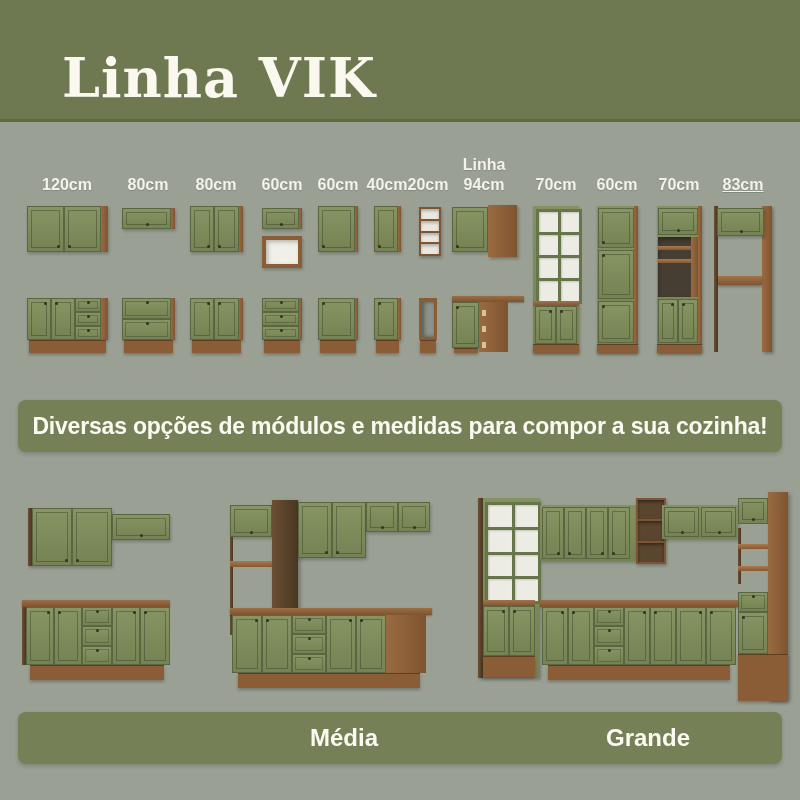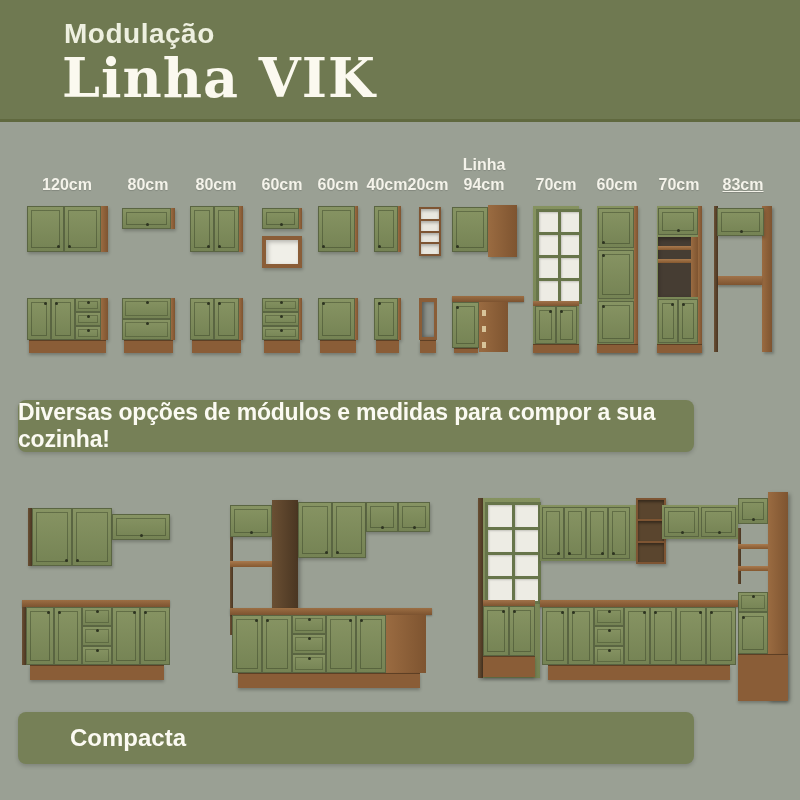--- a/index.html
+++ b/index.html
@@ -45,34 +45,33 @@
   .cell{background:#e9e7df;box-shadow:inset 0 2px 3px rgba(0,0,0,.25);}
   .cellD{background:#5a452e;box-shadow:inset 0 2px 3px rgba(0,0,0,.4);}
   .niche{position:absolute;background:#f0efe8;border:4px solid #8a5d37;
          box-sizing:border-box;box-shadow:inset 2px 2px 4px rgba(0,0,0,.25),1px 2px 3px rgba(0,0,0,.22);}
   .openslot{position:absolute;background:#8d928b;border:3px solid #8a5d37;border-top-width:4px;
          box-sizing:border-box;box-shadow:inset 2px 0 4px rgba(0,0,0,.4);}
   .interior{position:absolute;background:#463d33;box-shadow:inset 0 2px 4px rgba(0,0,0,.4);}
   .shelf{position:absolute;background:linear-gradient(180deg,#a97a4e,#85582f);}
 
   
-  .pill{position:absolute;left:18px;width:676px;height:52px;background:#76805
+  .pill{position:absolute;left:18px;width:764px;height:52px;background:#76805
 7;background:#768057;border-radius:8px;box-shadow:0 2px 4px rgba(0,0,0,.18);}
   .pill-banner{display:flex;align-items:center;justify-content:center;}
   .pill-banner span{color:#fbfaf2;font-size:23px;font-weight:700;letter-spacing:-.2px;}
   .klabel{position:absolute;top:0;height:52px;line-height:52px;width:140px;text-align:center;
           color:#fbfaf2;font-size:24px;font-weight:700;}
 </style>
 </head>
 <body>
 
 <div class="canvas">
 
   <div class="hdr">
-    <div class="kicker">Modulação</div>
     <div class="title">Linha VIK</div>
   </div>
 
   <div class="mlabel" style="left:22px;top:176px;">120cm</div>
   <div class="mlabel" style="left:103px;top:176px;">80cm</div>
   <div class="mlabel" style="left:171px;top:176px;">80cm</div>
   <div class="mlabel" style="left:237px;top:176px;">60cm</div>
   <div class="mlabel" style="left:293px;top:176px;">60cm</div>
   <div class="mlabel" style="left:342px;top:176px;">40cm</div>
   <div class="mlabel" style="left:383px;top:176px;">20cm</div>
@@ -336,16 +335,17 @@
       <div class="drawer htc" style="left:54px;top:46px;width:30px;height:19px;"></div>
       <div class="door htr" style="left:84px;top:7px;width:26px;height:58px;"></div>
       <div class="door htl" style="left:110px;top:7px;width:26px;height:58px;"></div>
       <div class="door htr" style="left:136px;top:7px;width:30px;height:58px;"></div>
       <div class="door htl" style="left:166px;top:7px;width:30px;height:58px;"></div>
       <div class="plinth" style="left:8px;top:65px;width:182px;height:14px;"></div>
     </div>
   </div>
 
   <div class="pill" style="top:712px;">
-    <div class="klabel" style="left:40px;">Compacta</div>
+    <div class="klabel" style="left:256px;">Média</div>
+    <div class="klabel" style="left:560px;">Grande</div>
   </div>
 
 </div>
 
 </body></html>

